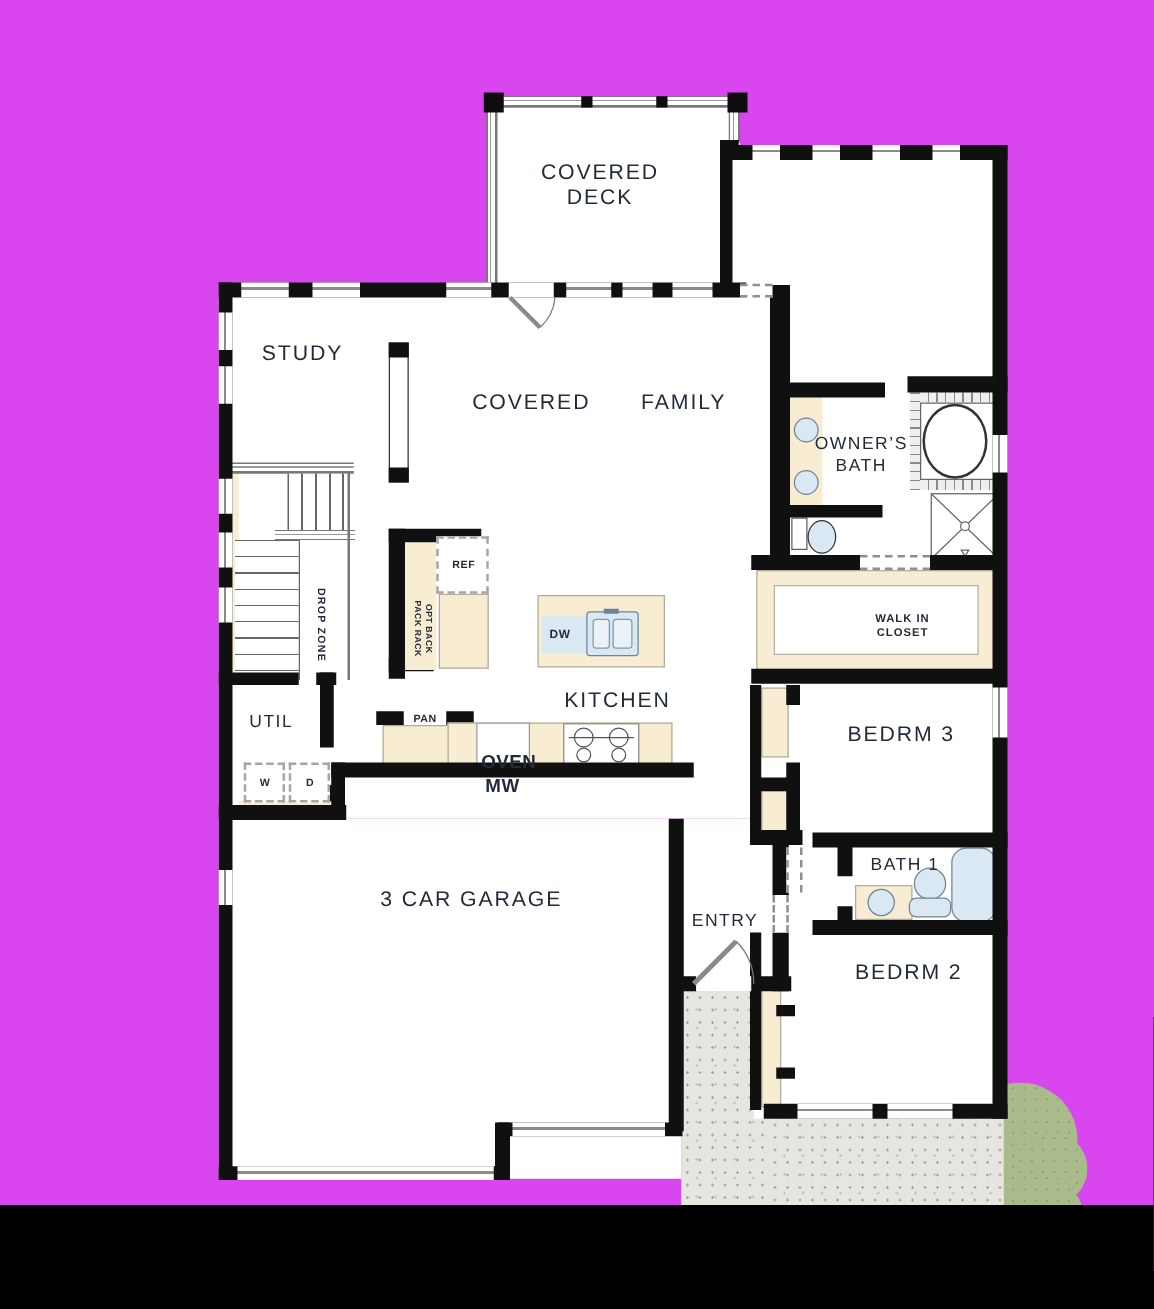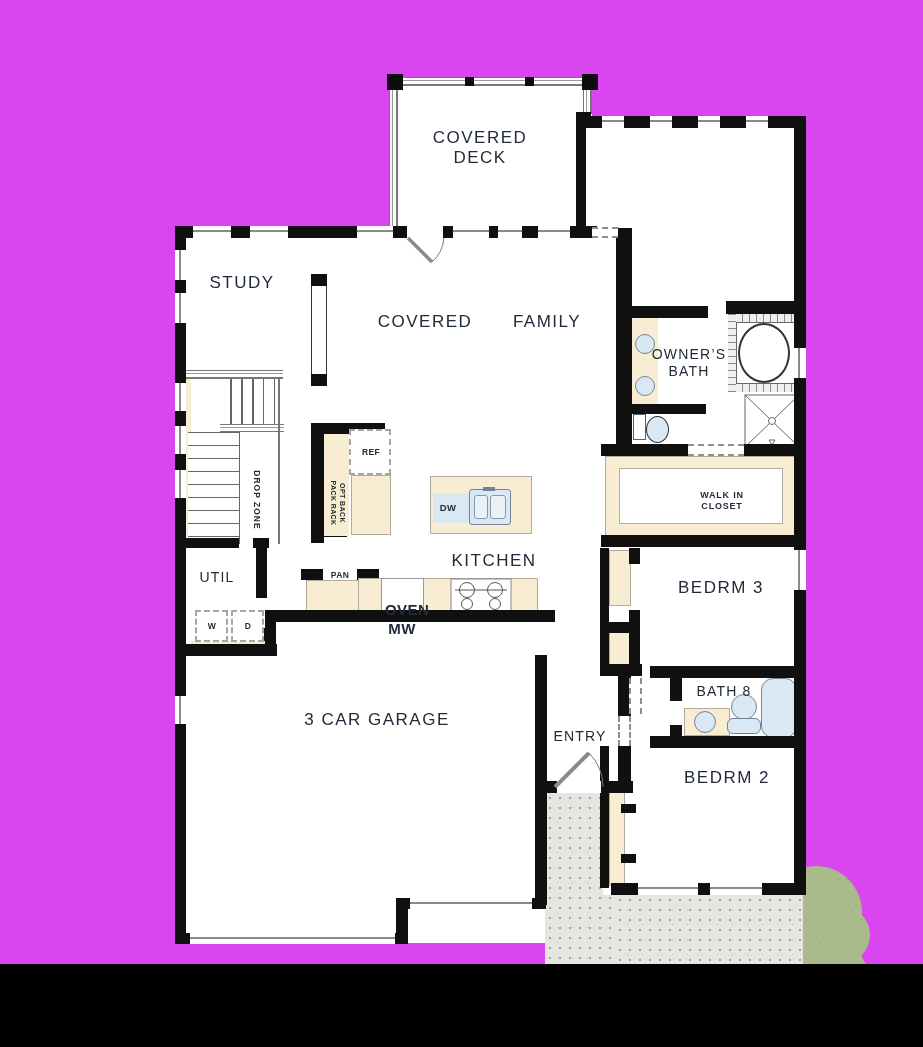--- a/index.html
+++ b/index.html
@@ -237,21 +237,21 @@
   <div class="lbl" style="left:242px;top:283px;">STUDY</div>
   <div class="lbl" style="left:425px;top:322px;">COVERED</div>
   <div class="lbl" style="left:547px;top:322px;">FAMILY</div>
   <div class="lbl md wrap" style="left:689px;top:363px;width:86px;">OWNER’S BATH</div>
   <div class="lbl sm wrap" style="left:722px;top:501px;width:56px;font-size:9px;letter-spacing:0.8px;">WALK IN CLOSET</div>
   <div class="lbl" style="left:470px;top:561px;margin-left:24px;">KITCHEN</div>
   <div class="lbl md" style="left:217px;top:577px;">UTIL</div>
   <div class="lbl" style="left:721px;top:588px;text-align:right;">BEDRM 3</div>
   <div class="lbl" style="left:377px;top:720px;">3 CAR GARAGE</div>
   <div class="lbl md" style="left:580px;top:736px;">ENTRY</div>
-  <div class="lbl md" style="left:724px;top:691px;">BATH 8</div>
+  <div class="lbl md" style="left:724px;top:691px;">BATH 1</div>
   <div class="lbl" style="left:727px;top:778px;">BEDRM 2</div>
 
   <div class="lbl sm" style="left:371px;top:452px;">REF</div>
   <div class="lbl sm" style="left:448px;top:508px;font-size:9.5px;">DW</div>
   <div class="lbl sm" style="left:340px;top:575px;">PAN</div>
   <div class="lbl sm wrap" style="left:402px;top:596px;width:34px;font-size:15px;margin-top:24px;">OVEN MW</div>
   <div class="lbl sm" style="left:212px;top:626px;">W</div>
   <div class="lbl sm" style="left:248px;top:626px;">D</div>
   <div class="lbl sm rot90" style="left:257px;top:500px;letter-spacing:1px;">DROP ZONE</div>
   <div class="lbl sm rot90 wrap" style="left:337px;top:503px;width:52px;font-size:7px;">OPT BACK PACK RACK</div>

